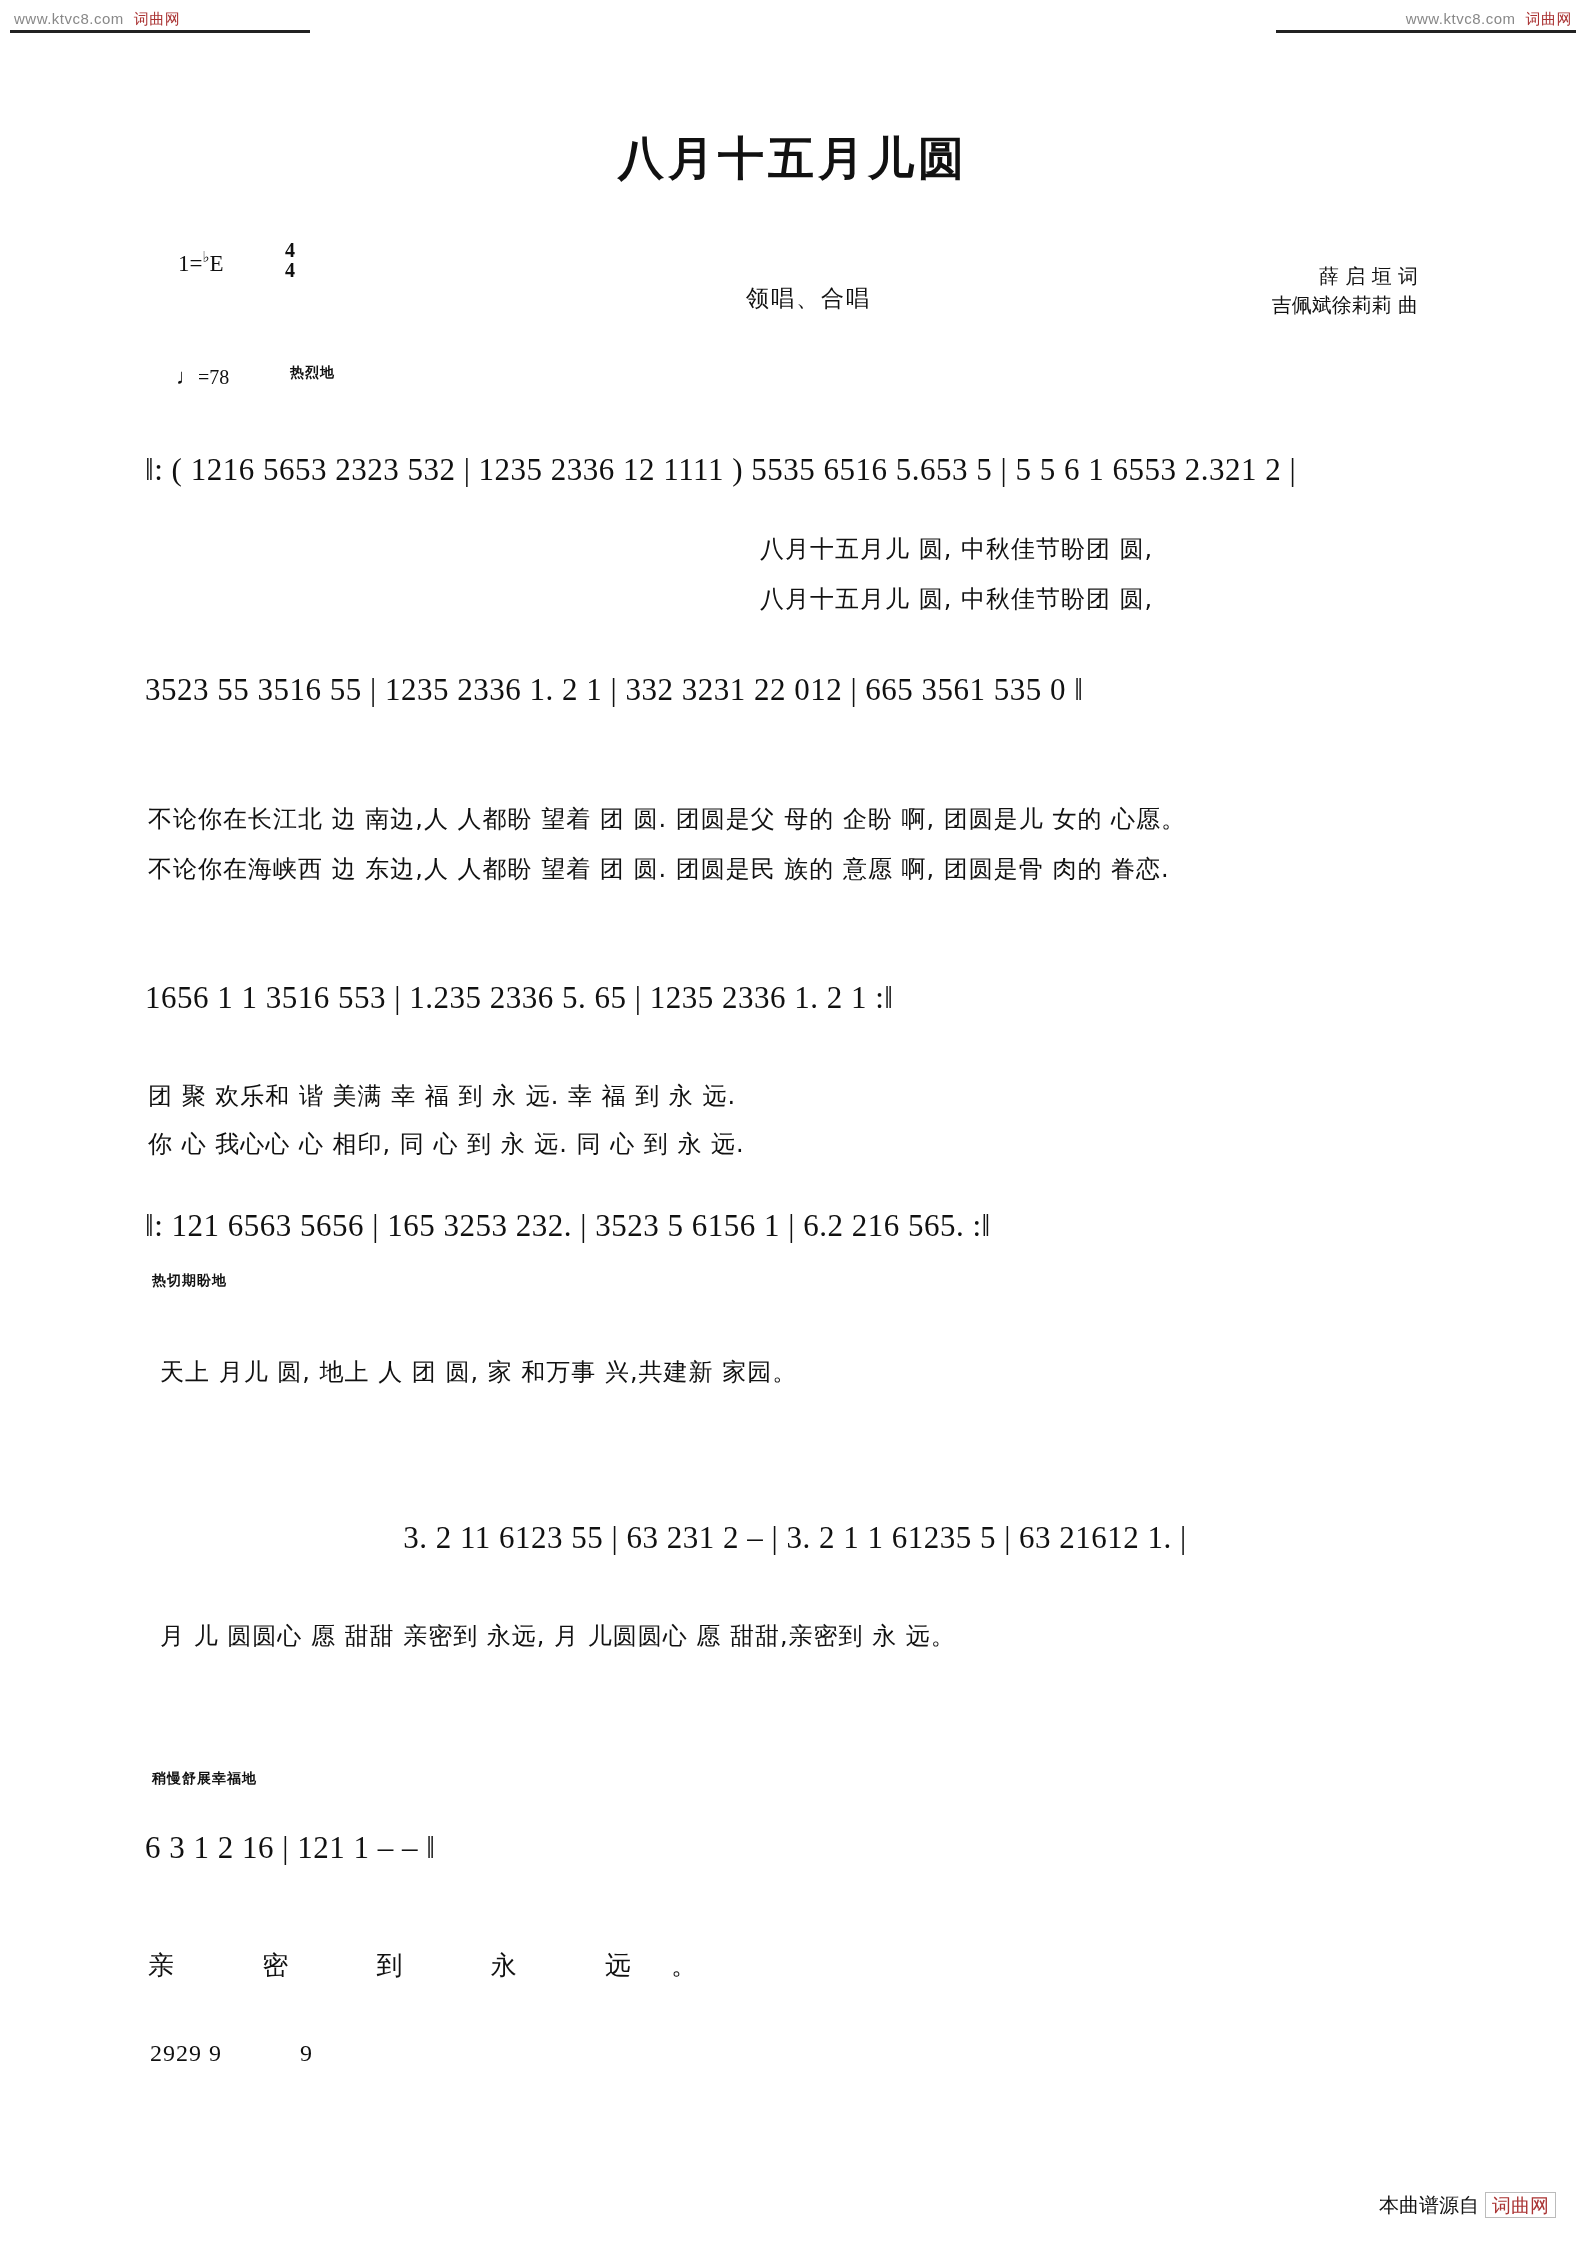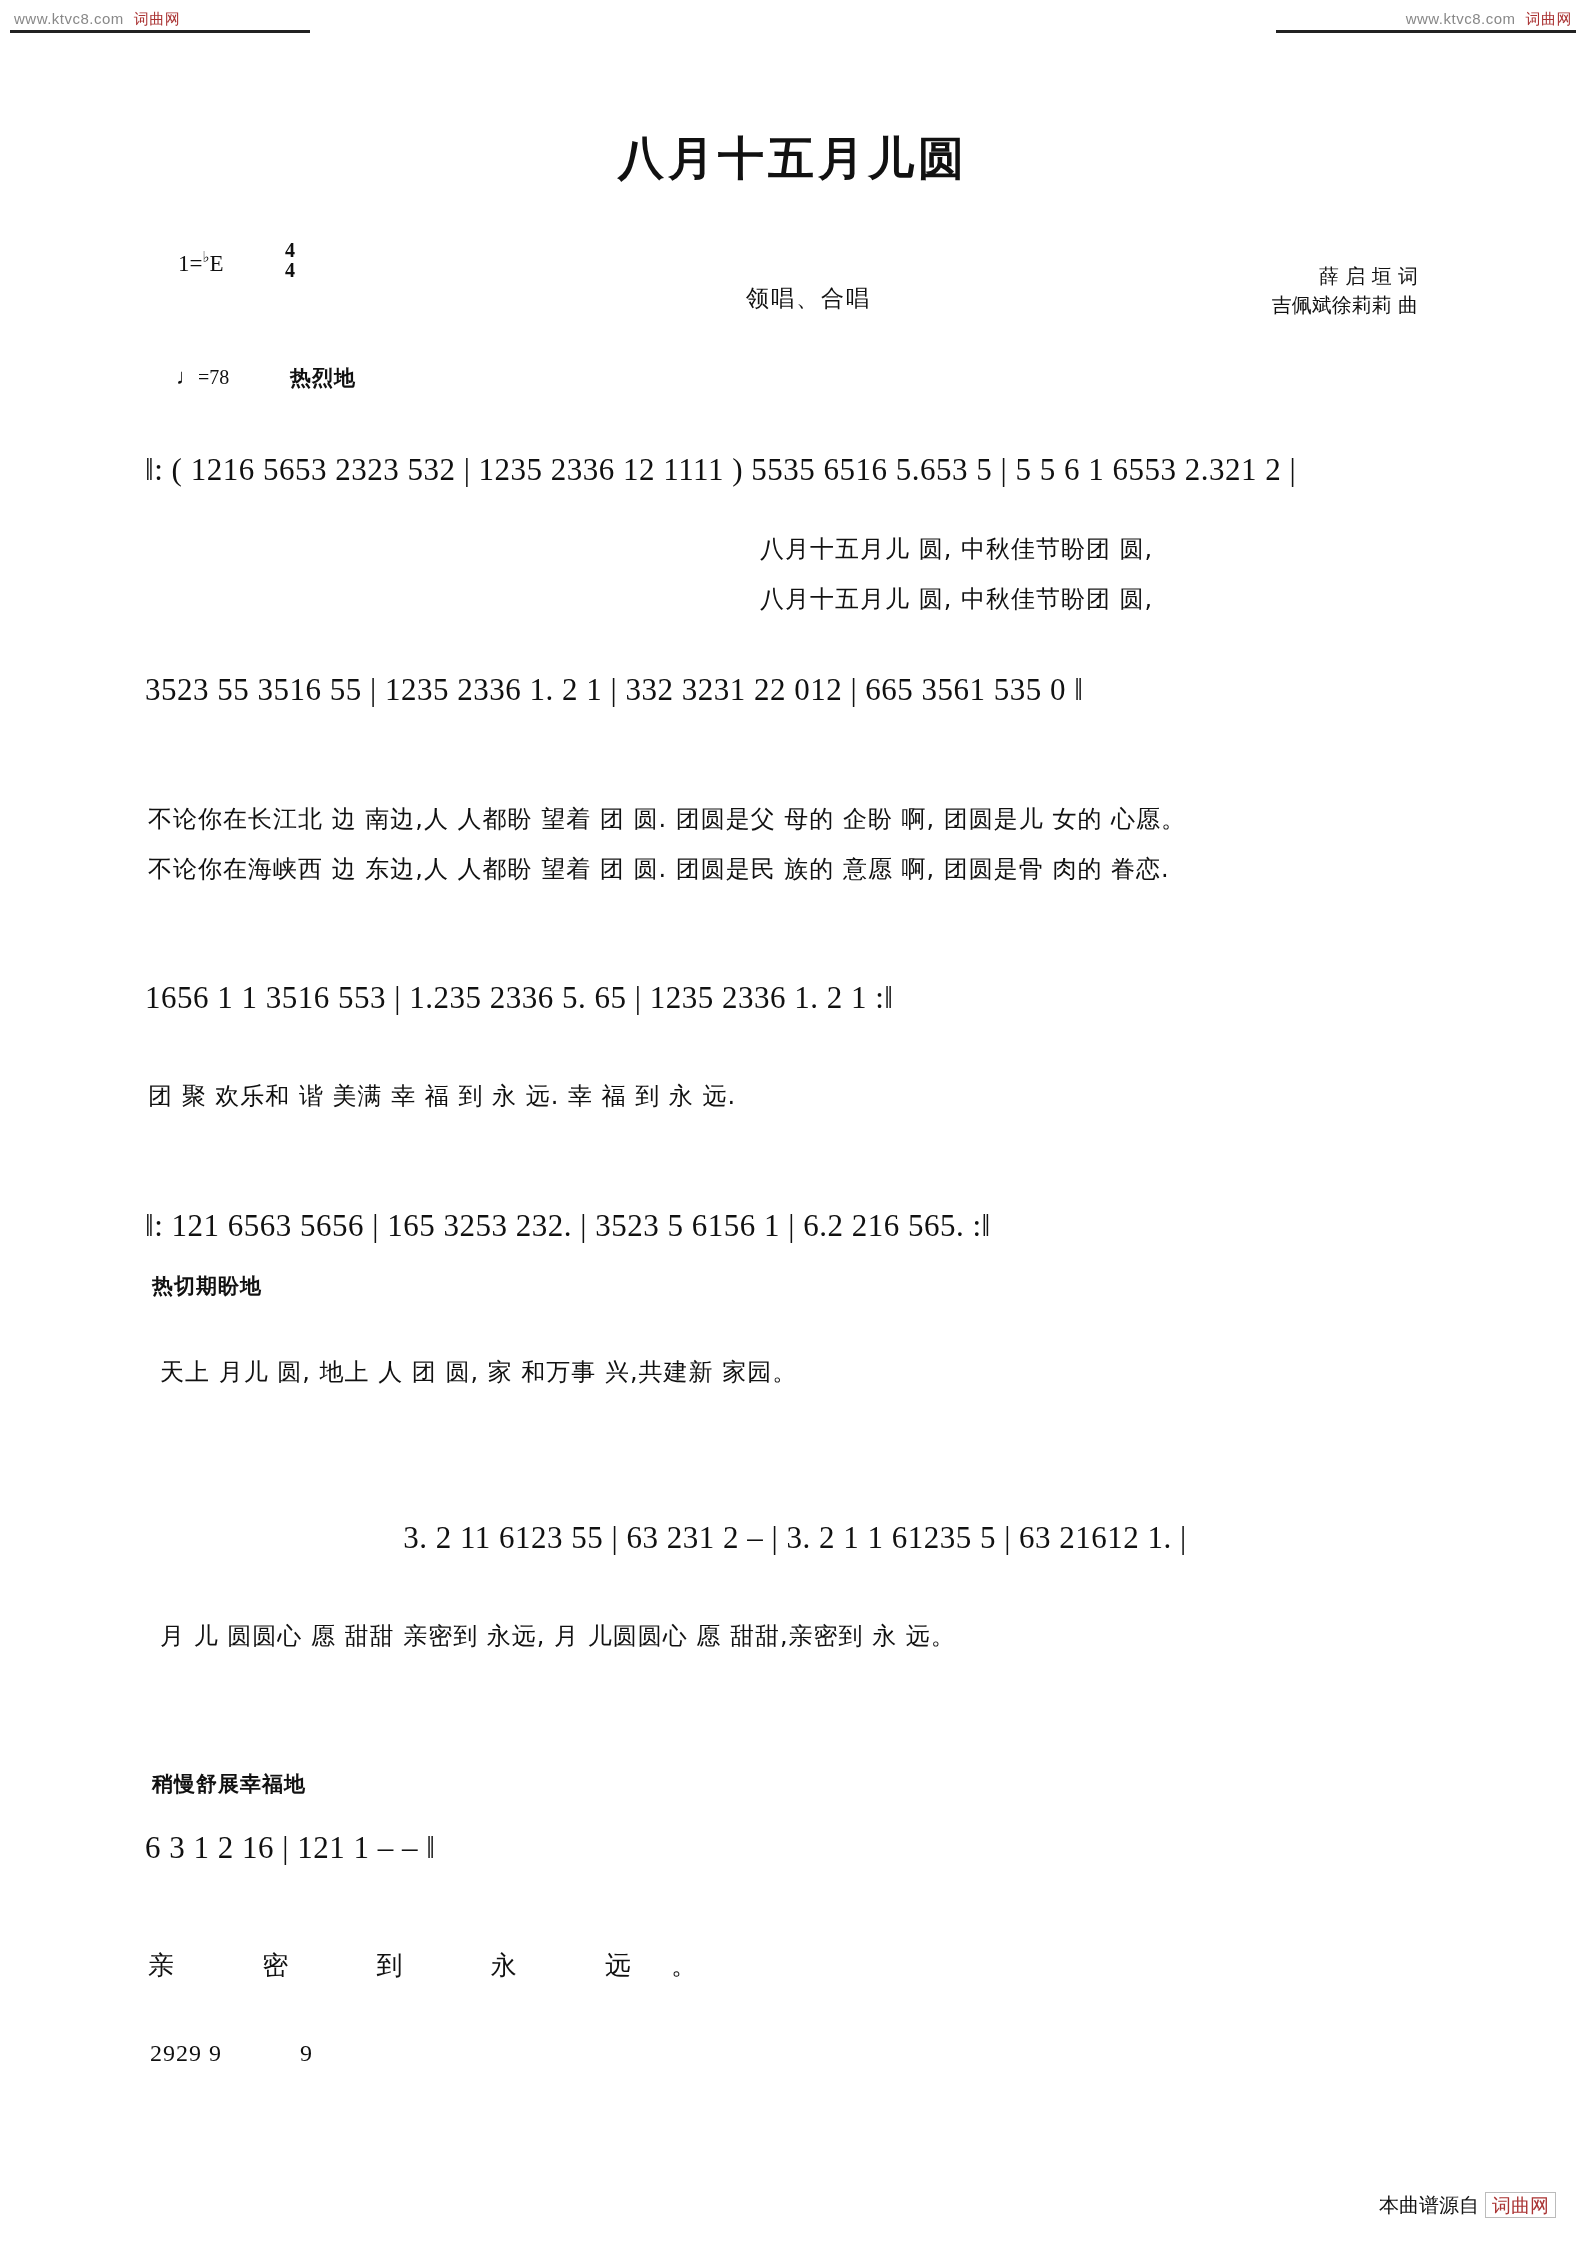--- a/index.html
+++ b/index.html
@@ -97,21 +97,21 @@
   .tempo {
     position: absolute;
     left: 176px;
     top: 364px;
     font-size: 20px;
     font-family: "Liberation Serif", serif;
   }
   .tempo .mark { font-size: 22px; }
   .expr {
     position: absolute;
-    font-size: 21px;
+    font-size: 14px;
     font-weight: bold;
     font-family: Liberation Serif, serif;
     letter-spacing: 1px;
   }
   .expr.e1 { left: 290px; top: 364px; }
   .expr.e2 { left: 152px; top: 1272px; }
   .expr.e3 { left: 152px; top: 1770px; }
 
   
   .staff {
@@ -219,20 +219,21 @@
   <div class="staff s3">1656 1 1 3516 553 | 1.235 2336 5. 65 | 1235 2336 1. 2 1 :‖</div>
   <div class="staff s4">‖: 121 6563 5656 | 165 3253 232. | 3523 5 6156 1 | 6.2 216 565. :‖</div>
   <div class="staff s5">3. 2 11 6123 55 | 63 231 2 – | 3. 2 1 1 61235 5 | 63 21612 1. |</div>
   <div class="staff s6">6 3 1 2 16 | 121 1 – – ‖</div>
 
   <div class="lyrics l1">八月十五月儿 圆,      中秋佳节盼团 圆,</div>
   <div class="lyrics l2">八月十五月儿 圆,      中秋佳节盼团 圆,</div>
   <div class="lyrics l3">不论你在长江北 边  南边,人 人都盼 望着 团    圆. 团圆是父 母的 企盼   啊, 团圆是儿 女的 心愿。</div>
   <div class="lyrics l5">团 聚  欢乐和 谐  美满  幸 福 到 永 远.      幸 福 到 永  远.</div>
   <div class="lyrics l4">不论你在海峡西 边  东边,人 人都盼 望着 团    圆. 团圆是民 族的 意愿   啊, 团圆是骨 肉的 眷恋.</div>
+  <div class="lyrics l6">你 心  我心心 心  相印, 同 心 到 永 远.      同 心 到 永  远.</div>
   <div class="lyrics l7">天上 月儿 圆,      地上 人 团 圆,    家      和万事 兴,共建新 家园。</div>
   <div class="lyrics l8">月 儿 圆圆心 愿  甜甜 亲密到 永远,   月 儿圆圆心 愿 甜甜,亲密到 永 远。</div>
   <div class="lyrics l9">亲 密 到 永 远。</div>
 
   <div class="pagenums">
     <span>2929  9</span><span class="second">9</span>
   </div>
 
   <div class="bottom-credit">
     <span>本曲谱源自</span><span class="brand">词曲网</span>

